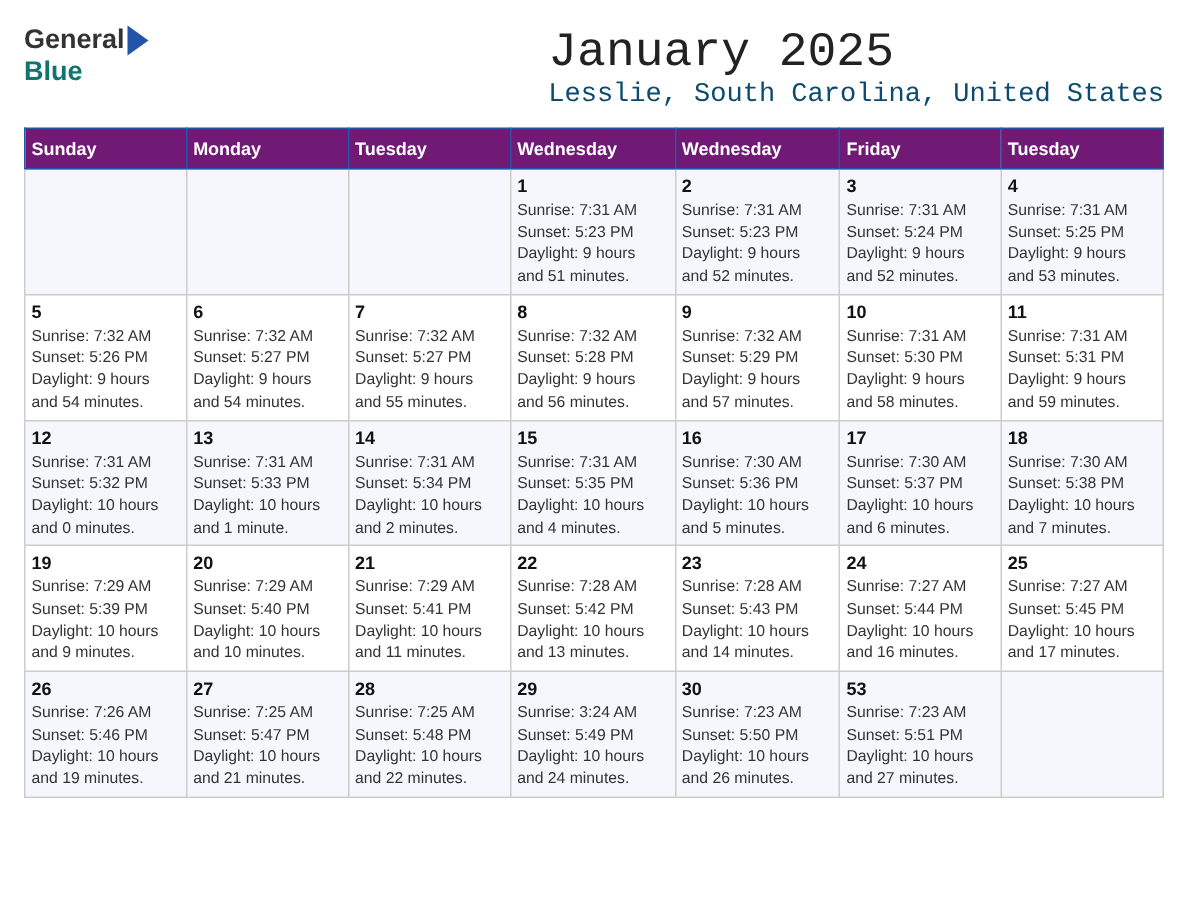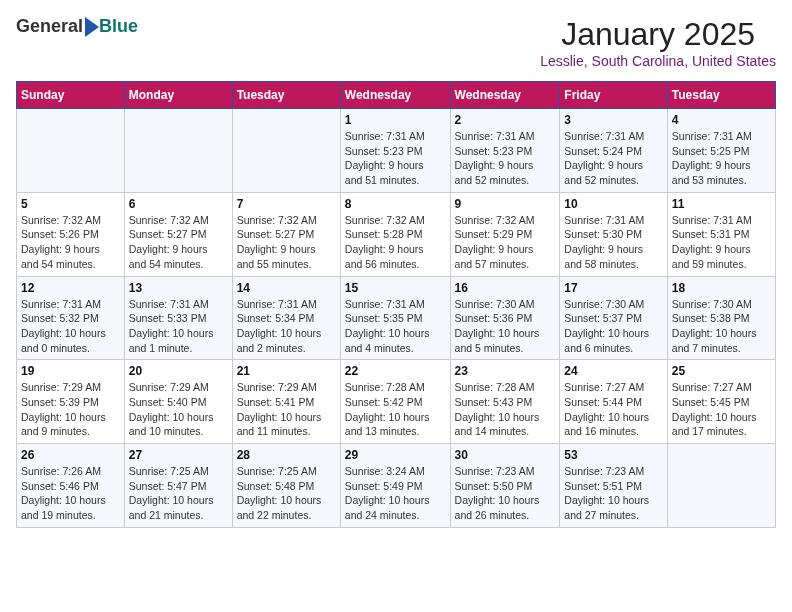--- a/index.html
+++ b/index.html
@@ -11,21 +11,21 @@
       padding: 16px;
     }
     .header {
       display: flex;
       justify-content: space-between;
       align-items: flex-start;
       margin-bottom: 12px;
     }
     .logo {
       display: flex;
-      flex-direction: row;
+      flex-direction: column;
       align-items: flex-start;
     }
     .logo-text {
       display: flex;
       align-items: center;
     }
     .logo-general {
       font-size: 18px;
       font-weight: bold;
       color: #333;
@@ -36,38 +36,39 @@
       color: #0f766e;
     }
     .logo-arrow {
       width: 0; height: 0;
       border-top: 10px solid transparent;
       border-bottom: 10px solid transparent;
       border-left: 14px solid #2255aa;
       margin-left: 2px;
     }
     .title-block {
-      text-align: center;
+      text-align: left;
+      font-family: Liberation Mono, monospace;
     }
     .month-title {
       font-size: 32px;
       color: #222;
       font-weight: normal;
     }
     .location {
-      font-size: 14px;
-      color: #701a75;
+      font-size: 18px;
+      color: #0c4a6e;
     }
     table {
       width: 100%;
       border-collapse: collapse;
       font-size: 11px;
     }
     thead tr th {
-      background: #be185d;
+      background: #701a75;
       color: #fff;
       padding: 6px 4px;
       text-align: left;
       font-weight: bold;
       font-size: 12px;
       border: 1px solid #2255aa;
     }
     tbody tr td {
       border: 1px solid #ccc;
       vertical-align: top;

